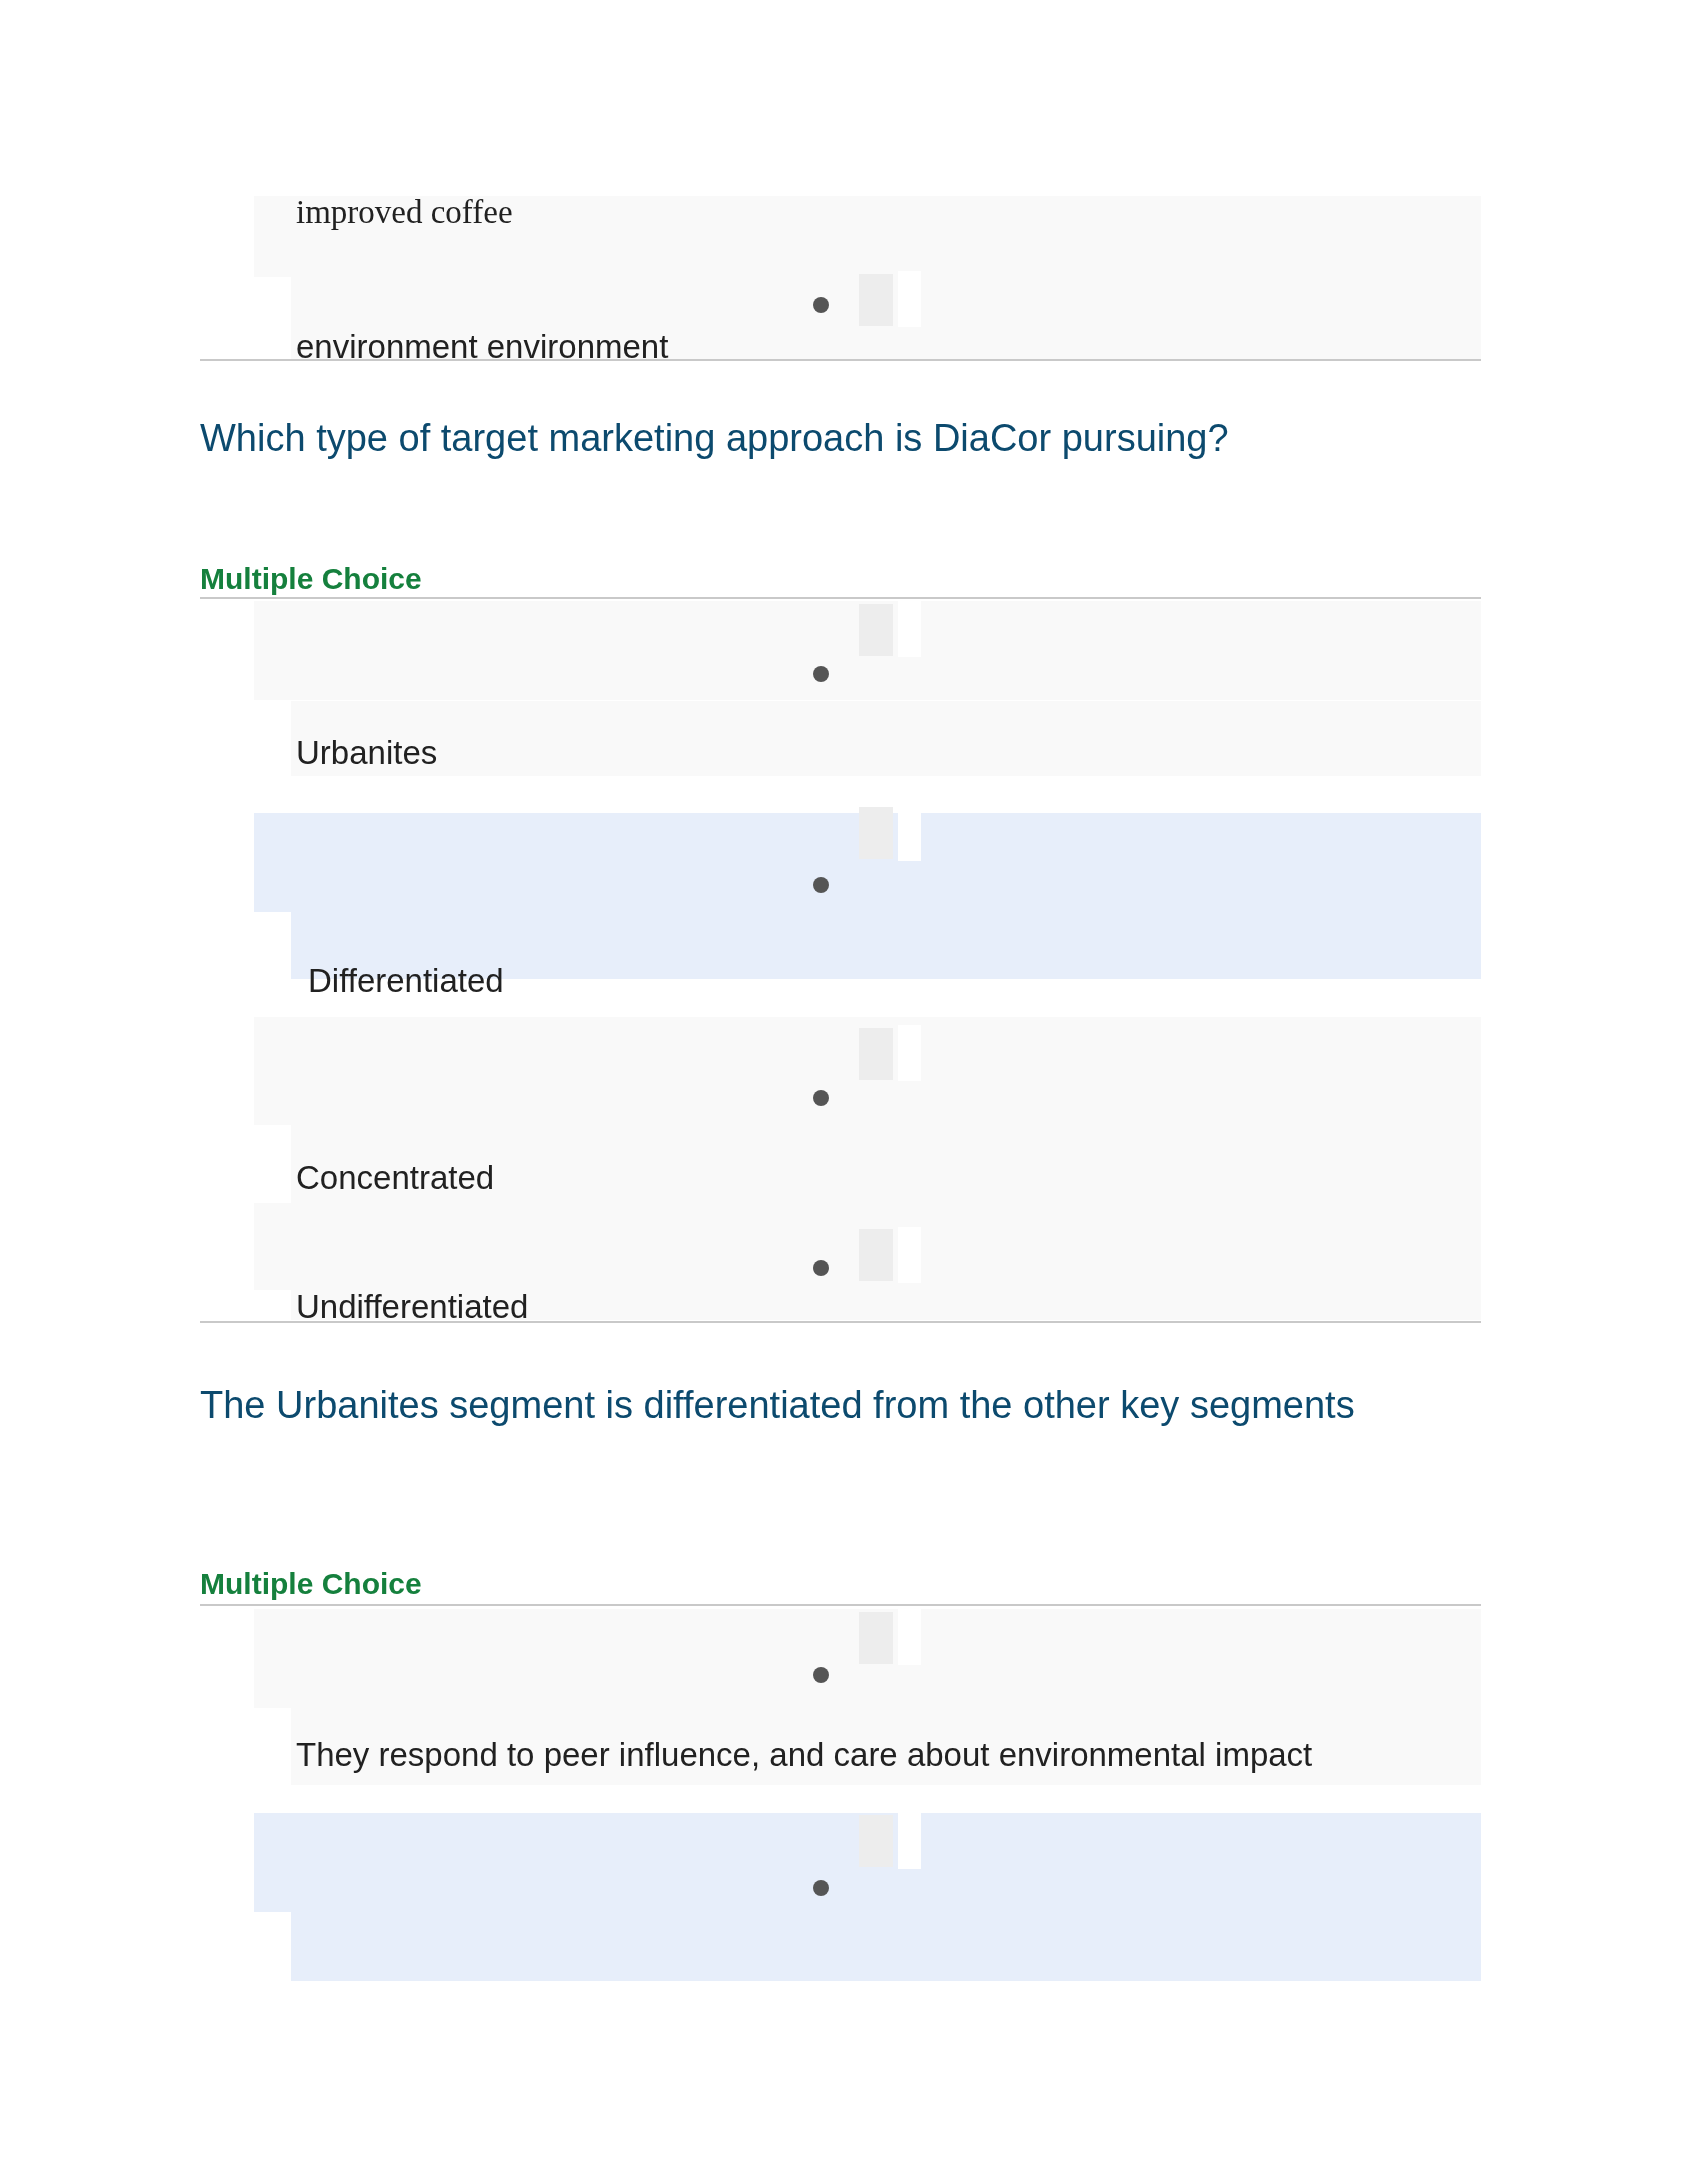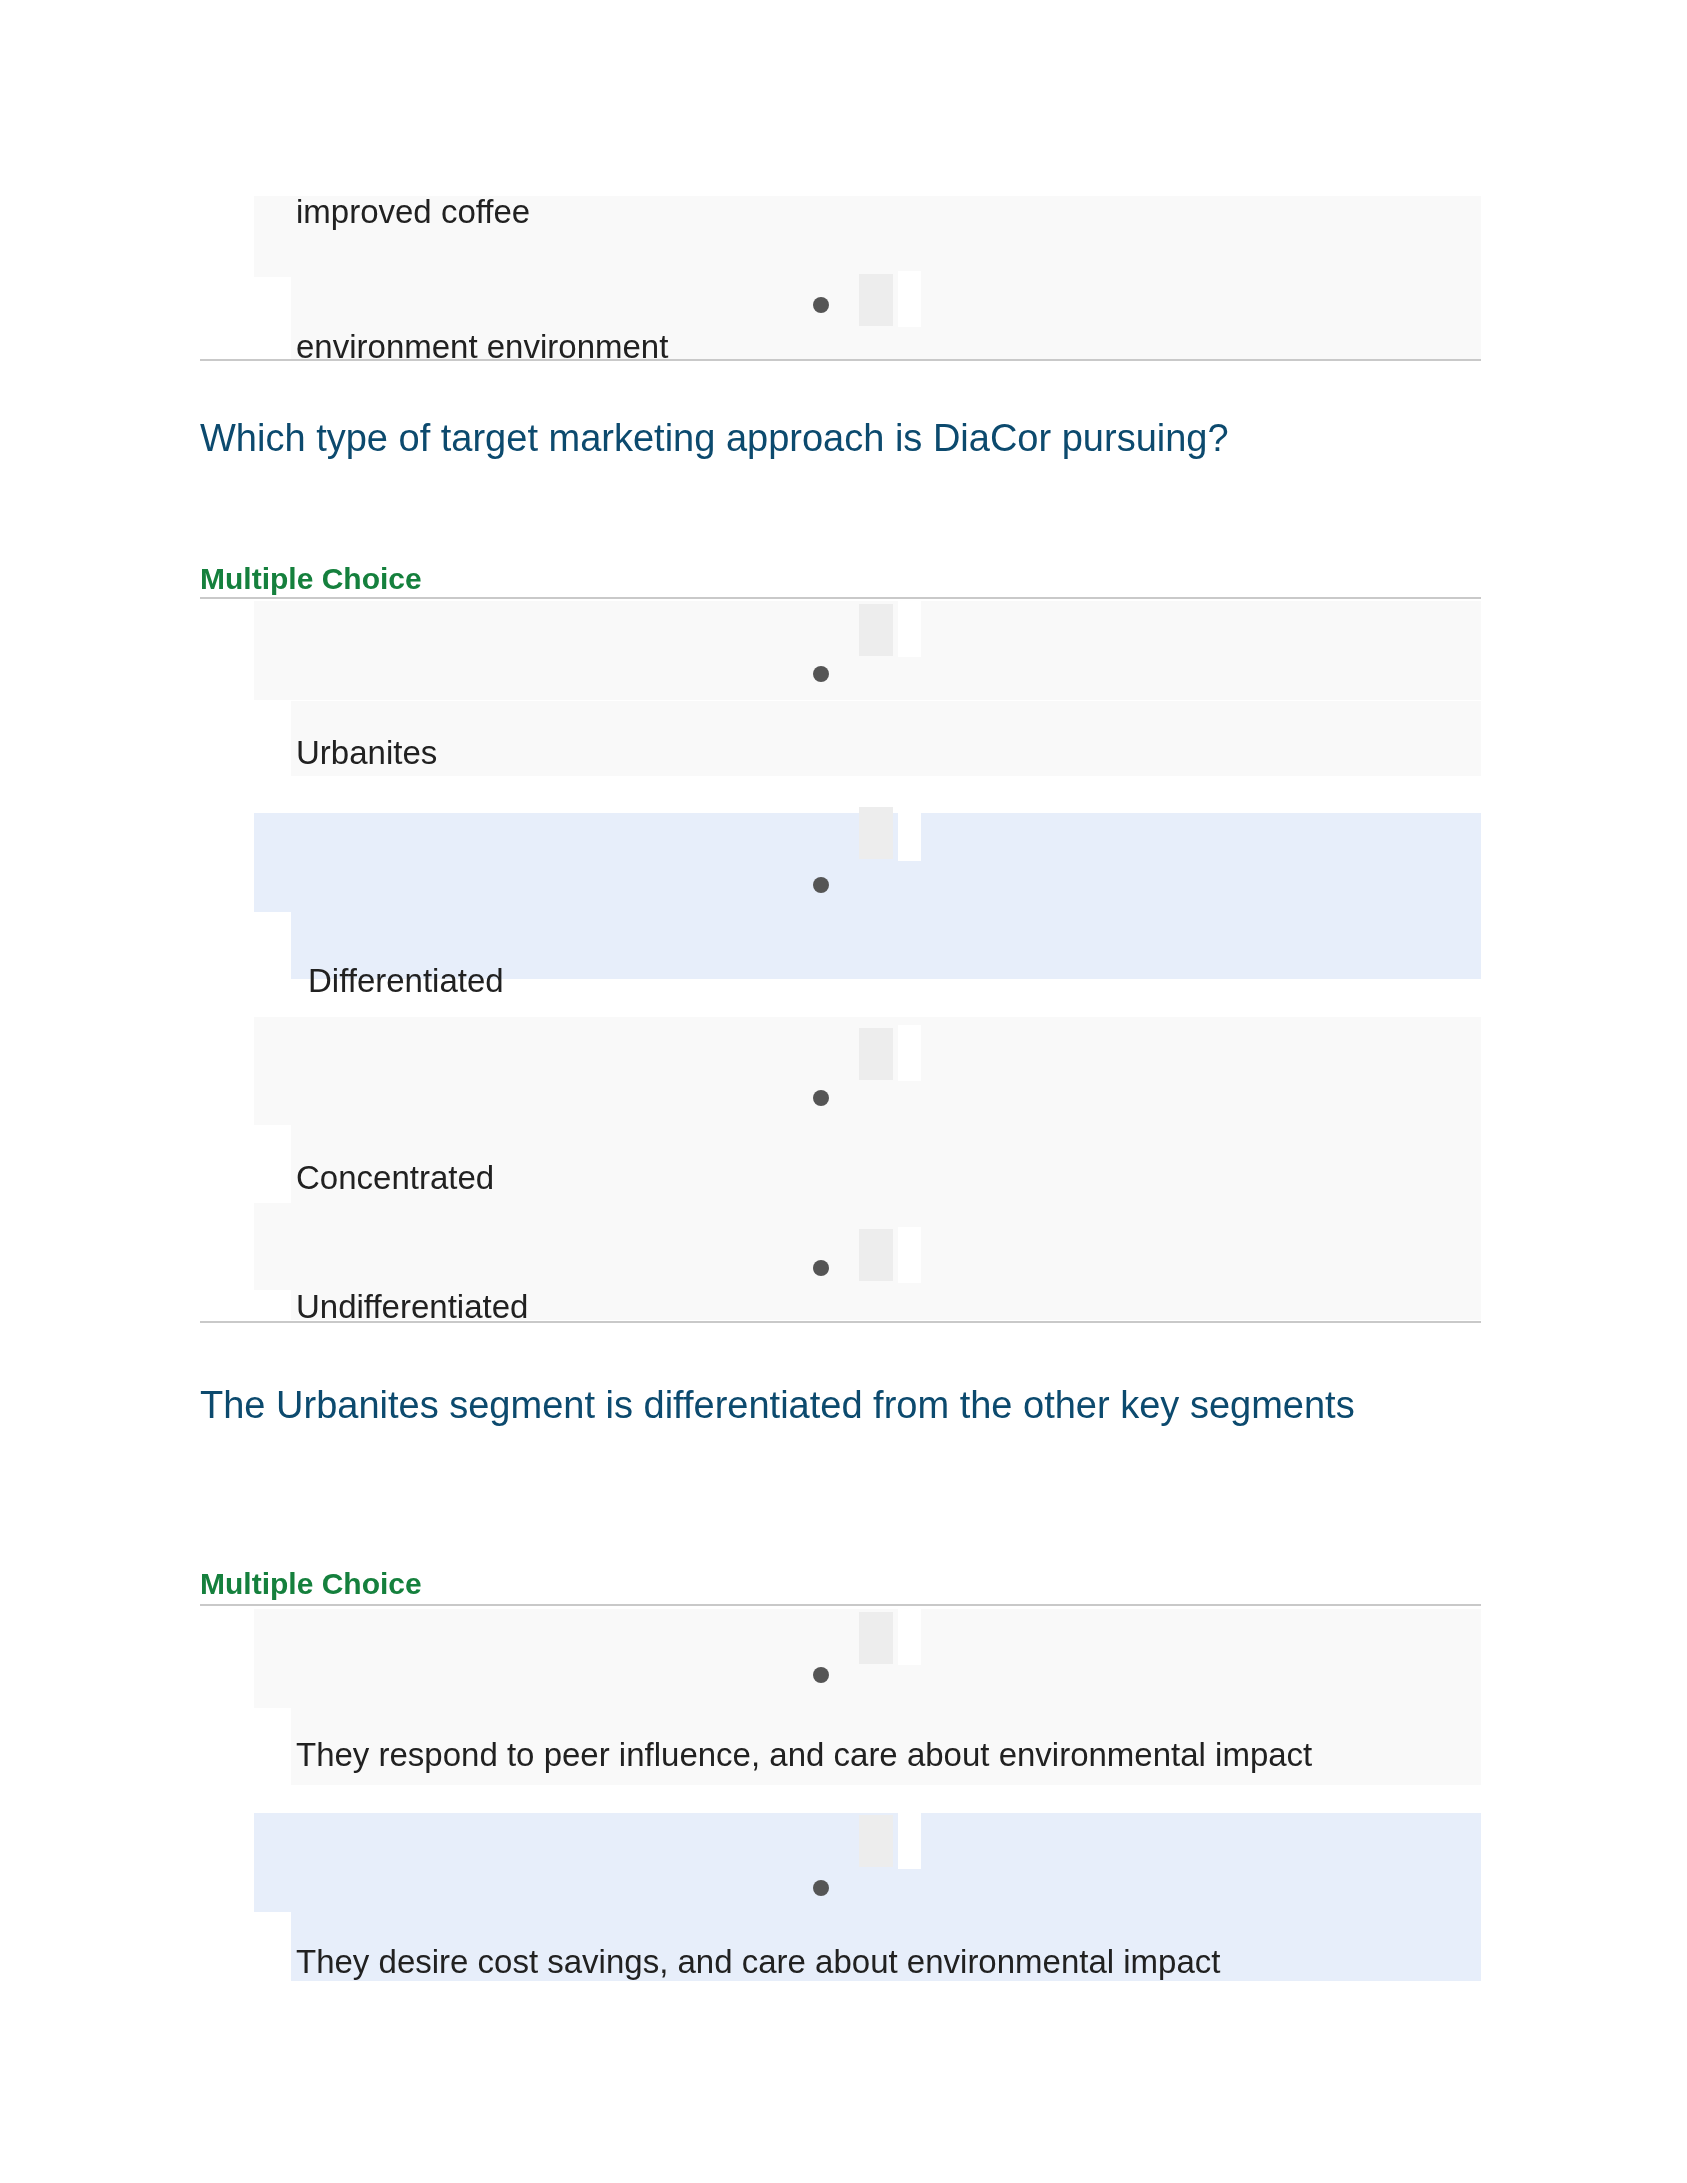--- a/index.html
+++ b/index.html
@@ -23,21 +23,21 @@
 </head>
 <body>
 
 <div class="page">
     <div class="hl grey" style="left:254px;top:196px;width:1227px;height:81px;"></div>
     <div class="hl grey" style="left:291px;top:277px;width:1190px;height:82px;"></div>
     <div class="radio-chip" style="left:859px;top:274px;"></div>
     <div class="radio-gap" style="left:898px;top:271px;"></div>
     <div class="radio-dot" style="left:813px;top:297px;"></div>
     <div class="opt-text" style="left:296px;top:329px;">environment environment</div>
-    <div class="opt-text" style="left:296px;top:194px;">improved coffee</div>
+    <div class="opt-text" style="left:296px;top:194px;font-family:Liberation Serif, serif;">improved coffee</div>
     <div class="rule" style="left:200px;top:359px;width:1281px;"></div>
     <div class="qtext" style="left:200px;top:418px;">Which type of target marketing approach is DiaCor pursuing?</div>
     <div class="mc-hdr" style="left:200px;top:562px;">Multiple Choice</div>
     <div class="rule" style="left:200px;top:597px;width:1281px;"></div>
     <div class="hl grey" style="left:254px;top:601px;width:1227px;height:99px;"></div>
     <div class="hl grey" style="left:291px;top:701px;width:1190px;height:75px;"></div>
     <div class="radio-chip" style="left:859px;top:604px;"></div>
     <div class="radio-gap" style="left:898px;top:601px;"></div>
     <div class="radio-dot" style="left:813px;top:666px;"></div>
     <div class="opt-text" style="left:296px;top:735px;">Urbanites</div>
@@ -67,15 +67,14 @@
     <div class="hl grey" style="left:291px;top:1708px;width:1190px;height:77px;"></div>
     <div class="radio-chip" style="left:859px;top:1612px;"></div>
     <div class="radio-gap" style="left:898px;top:1609px;"></div>
     <div class="radio-dot" style="left:813px;top:1667px;"></div>
     <div class="opt-text" style="left:296px;top:1737px;">They respond to peer influence, and care about environmental impact</div>
     <div class="hl blue" style="left:254px;top:1813px;width:1227px;height:99px;"></div>
     <div class="hl blue" style="left:291px;top:1912px;width:1190px;height:69px;"></div>
     <div class="radio-chip" style="left:859px;top:1815px;"></div>
     <div class="radio-gap" style="left:898px;top:1813px;"></div>
     <div class="radio-dot" style="left:813px;top:1880px;"></div>
-    <div class="opt-text" style="left:296px;top:1944px;">They desire cost savings, and care about environmental impact</div>
   </div>
 
 
 </body></html>

